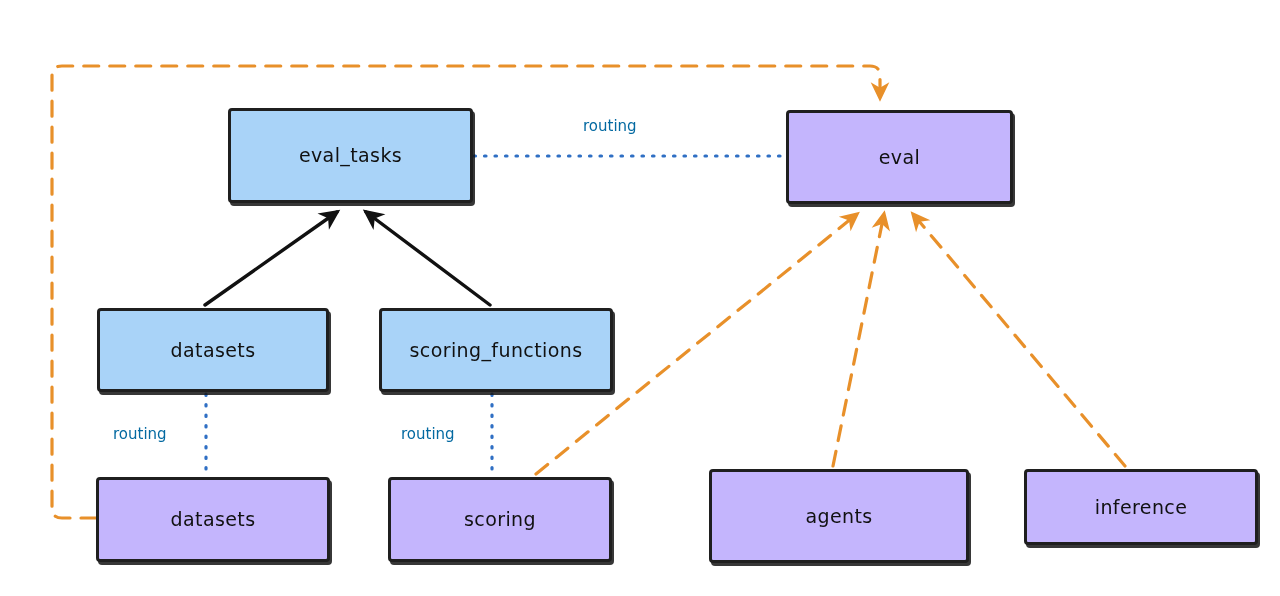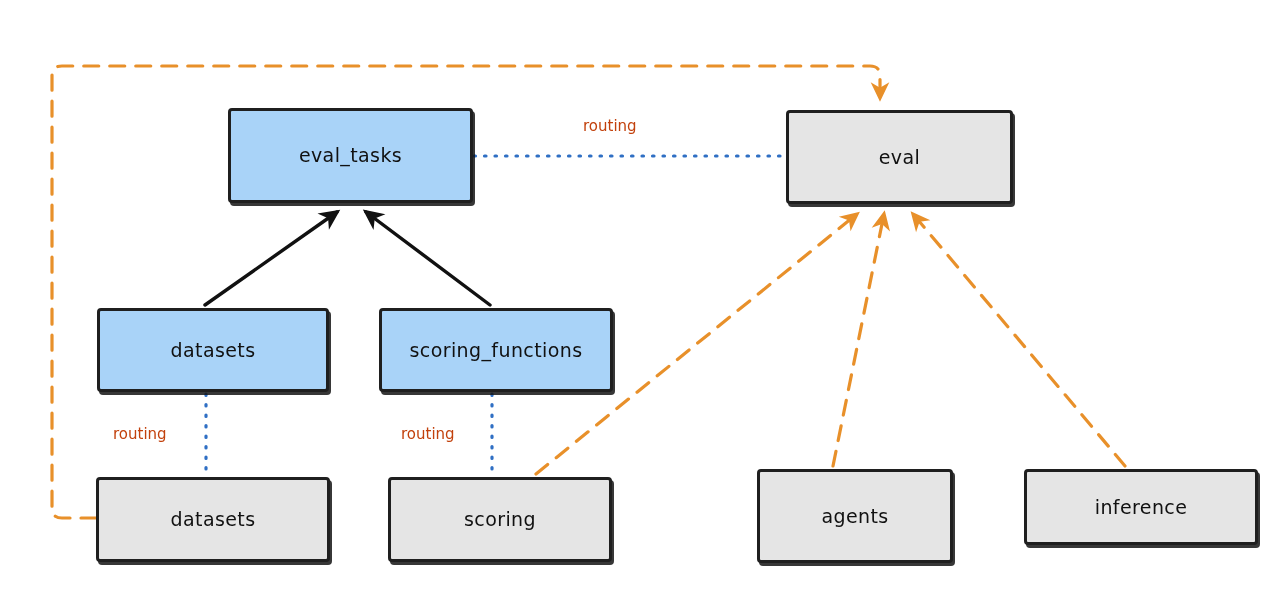--- a/index.html
+++ b/index.html
@@ -32,37 +32,37 @@
     align-items: center;
     justify-content: center;
     border: 3px solid #1f1f1f;
     border-radius: 4px;
     box-shadow: 2px 3px 0 rgba(20,20,20,0.85);
   }
   .node-blue {
     background: #a9d3f8;
   }
   .node-green {
-    background: #e5e5e5;
+    background: #c4b5fd;
   }
   .node-label {
     font-family: "DejaVu Sans", sans-serif;
     font-size: 19px;
     color: #111111;
     letter-spacing: 0.4px;
     text-align: center;
     line-height: 1.1;
     white-space: nowrap;
     pointer-events: none;
   }
   .edge-label {
     position: absolute;
     font-family: "DejaVu Sans", sans-serif;
     font-size: 15px;
-    color: #c2410c;
+    color: #0369a1;
     white-space: nowrap;
     background: #ffffff;
     padding: 0 3px;
   }
 </style>
 </head>
 <body>
 
 <div id="diagram-root">
 
@@ -113,21 +113,21 @@
   </div>
 
   <div class="node node-green" style="left:96px; top:477px; width:234px; height:85px;">
     <span class="node-label">datasets</span>
   </div>
 
   <div class="node node-green" style="left:388px; top:477px; width:224px; height:85px;">
     <span class="node-label">scoring</span>
   </div>
 
-  <div class="node node-green" style="left:709px; top:469px; width:196px; height:94px;margin-left:48px;">
+  <div class="node node-green" style="left:709px; top:469px; width:260px; height:94px;">
     <span class="node-label">agents</span>
   </div>
 
   <div class="node node-green" style="left:1024px; top:469px; width:234px; height:76px;">
     <span class="node-label">inference</span>
   </div>
 
   <div class="edge-label" style="left:580px; top:117px;">routing</div>
 
   <div class="edge-label" style="left:110px; top:425px;">routing</div>

